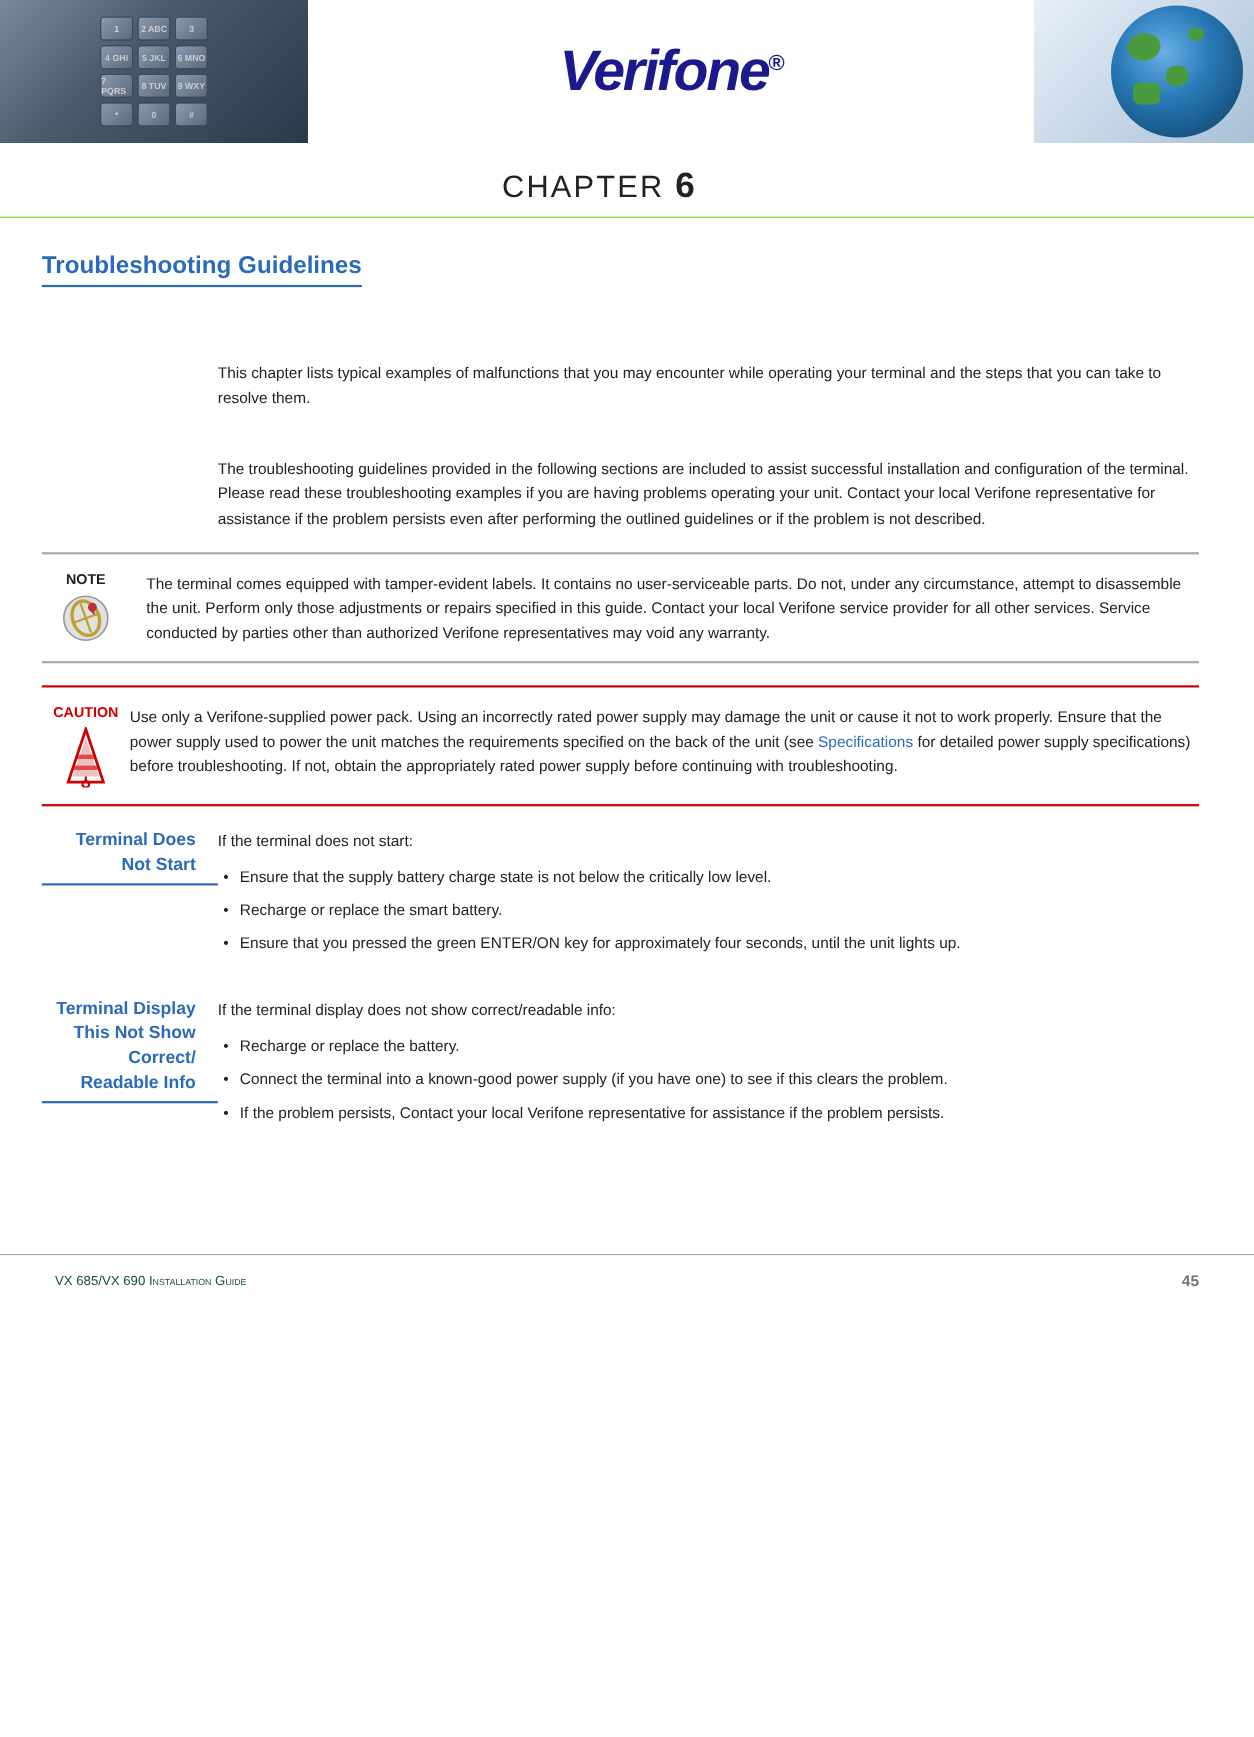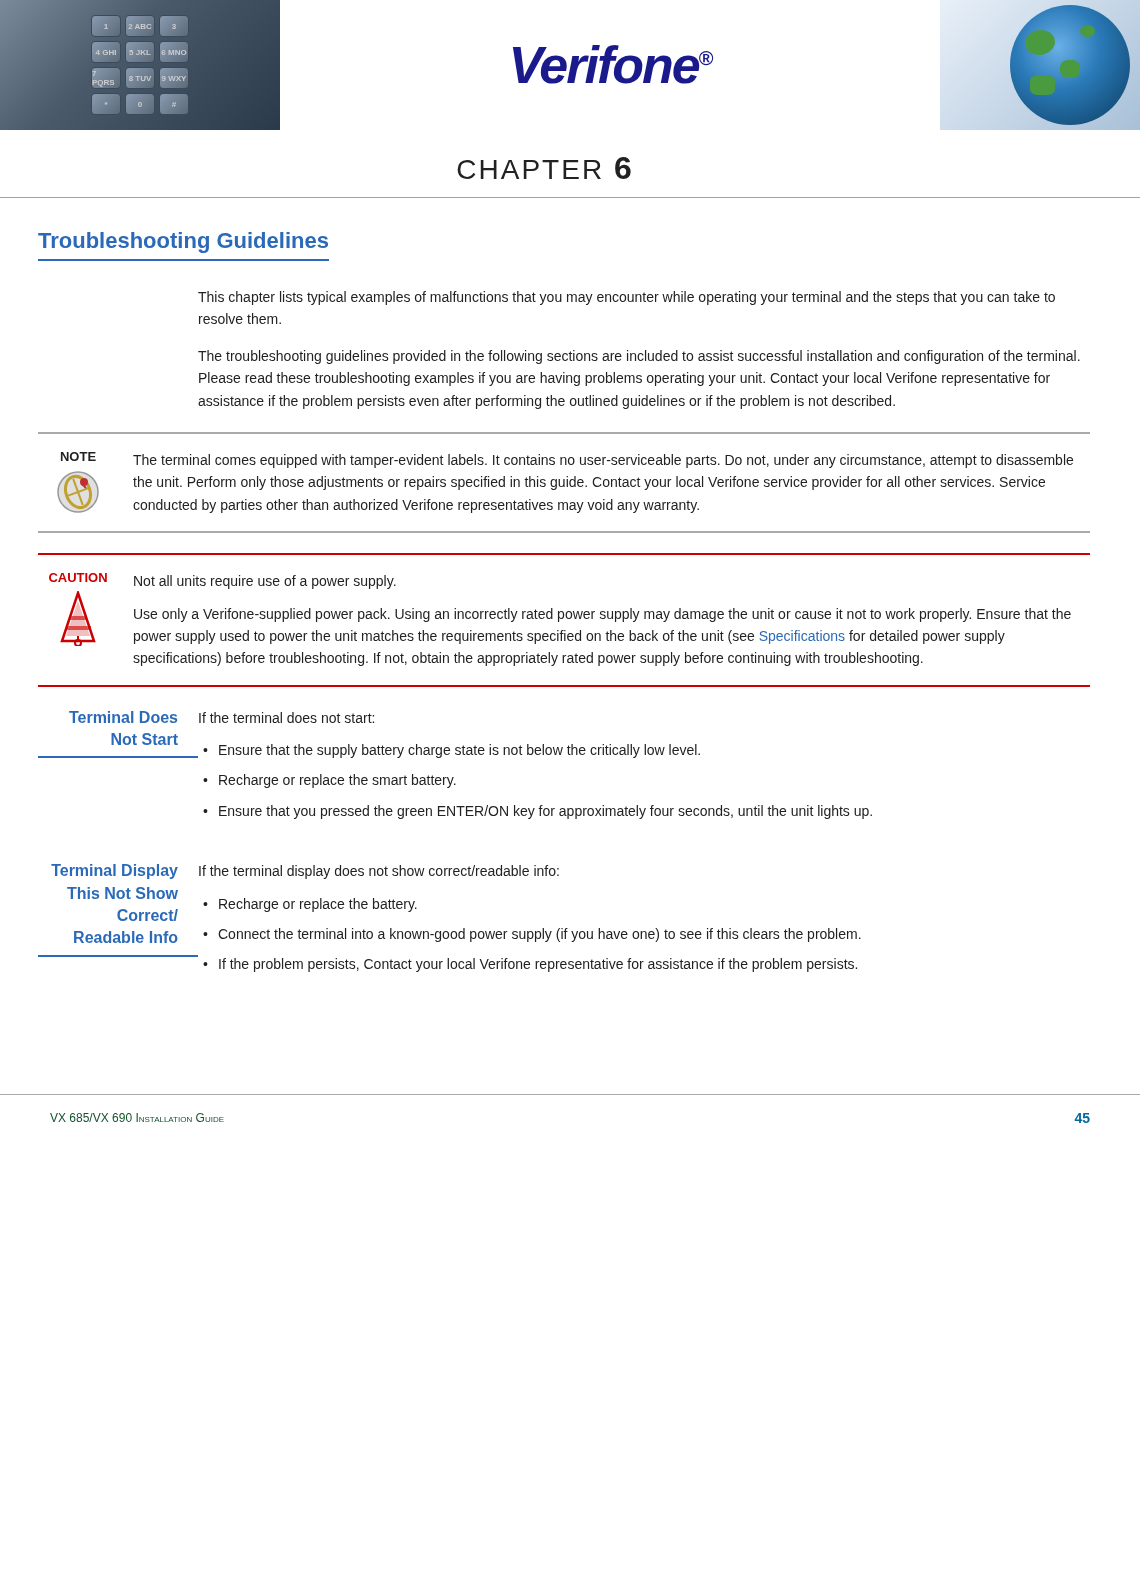--- a/index.html
+++ b/index.html
@@ -134,20 +134,21 @@
     }
 
     
     .body-section {
       margin-left: 160px;
       margin-bottom: 20px;
     }
     .body-para {
       margin-bottom: 14px;
       line-height: 1.6;
+      margin-top: 42px;
     }
 
     
     .note-block {
       border-top: 2px solid #aaa;
       border-bottom: 2px solid #aaa;
       margin: 20px 0;
       padding: 15px 0;
       display: flex;
       align-items: flex-start;
@@ -176,21 +177,20 @@
     }
 
     
     .caution-block {
       border-top: 2px solid #cc0000;
       border-bottom: 2px solid #cc0000;
       margin: 20px 0;
       padding: 15px 0;
       display: flex;
       align-items: flex-start;
-      gap: 15px;
     }
     .caution-label {
       font-weight: bold;
       font-size: 13px;
       color: #cc0000;
       margin-bottom: 6px;
     }
     .caution-icon {
       width: 45px;
       height: 55px;
@@ -263,21 +263,21 @@
       margin-top: 40px;
     }
     .footer-left {
       font-size: 12px;
       color: #14532d;
       font-variant: small-caps;
     }
     .footer-right {
       font-size: 14px;
       font-weight: bold;
-      color: #0369a1;
+      color: #737373;
     }
   </style>
 </head>
 <body>
 
 <div class="header">
   <div class="header-keypad">
     <div class="keypad-grid">
       <div class="keypad-key">1</div>
       <div class="keypad-key">2 ABC</div>
@@ -349,21 +349,20 @@
 
         <polygon points="22,2 38,50 6,50" fill="none" stroke="#cc0000" stroke-width="2.5"></polygon>
         <polygon points="22,10 34,45 10,45" fill="#cc3030" opacity="0.3"></polygon>
         <rect x="10" y="35" width="25" height="4" fill="#cc0000" opacity="0.6"></rect>
         <rect x="14" y="25" width="17" height="4" fill="#cc0000" opacity="0.6"></rect>
         <circle cx="22" cy="52" r="3" fill="none" stroke="#cc0000" stroke-width="2"></circle>
         <line x1="22" y1="49" x2="22" y2="45" stroke="#cc0000" stroke-width="2"></line>
       </svg>
     </div>
     <div class="caution-text">
-      <p>Not all units require use of a power supply.</p>
       <p>
         <span>Use only a Verifone-supplied power pack. Using an incorrectly rated power supply may damage the unit or cause it not to work properly. Ensure that the power supply used to power the unit matches the requirements specified on the back of the unit (see </span><a class="link-text" href="#">Specifications</a><span> for detailed power supply specifications) before troubleshooting. If not, obtain the appropriately rated power supply before continuing with troubleshooting.</span>
       </p>
     </div>
   </div>
 
   
   <div class="two-col-row">
     <div class="left-heading">
       <span>Terminal Does</span><br>

